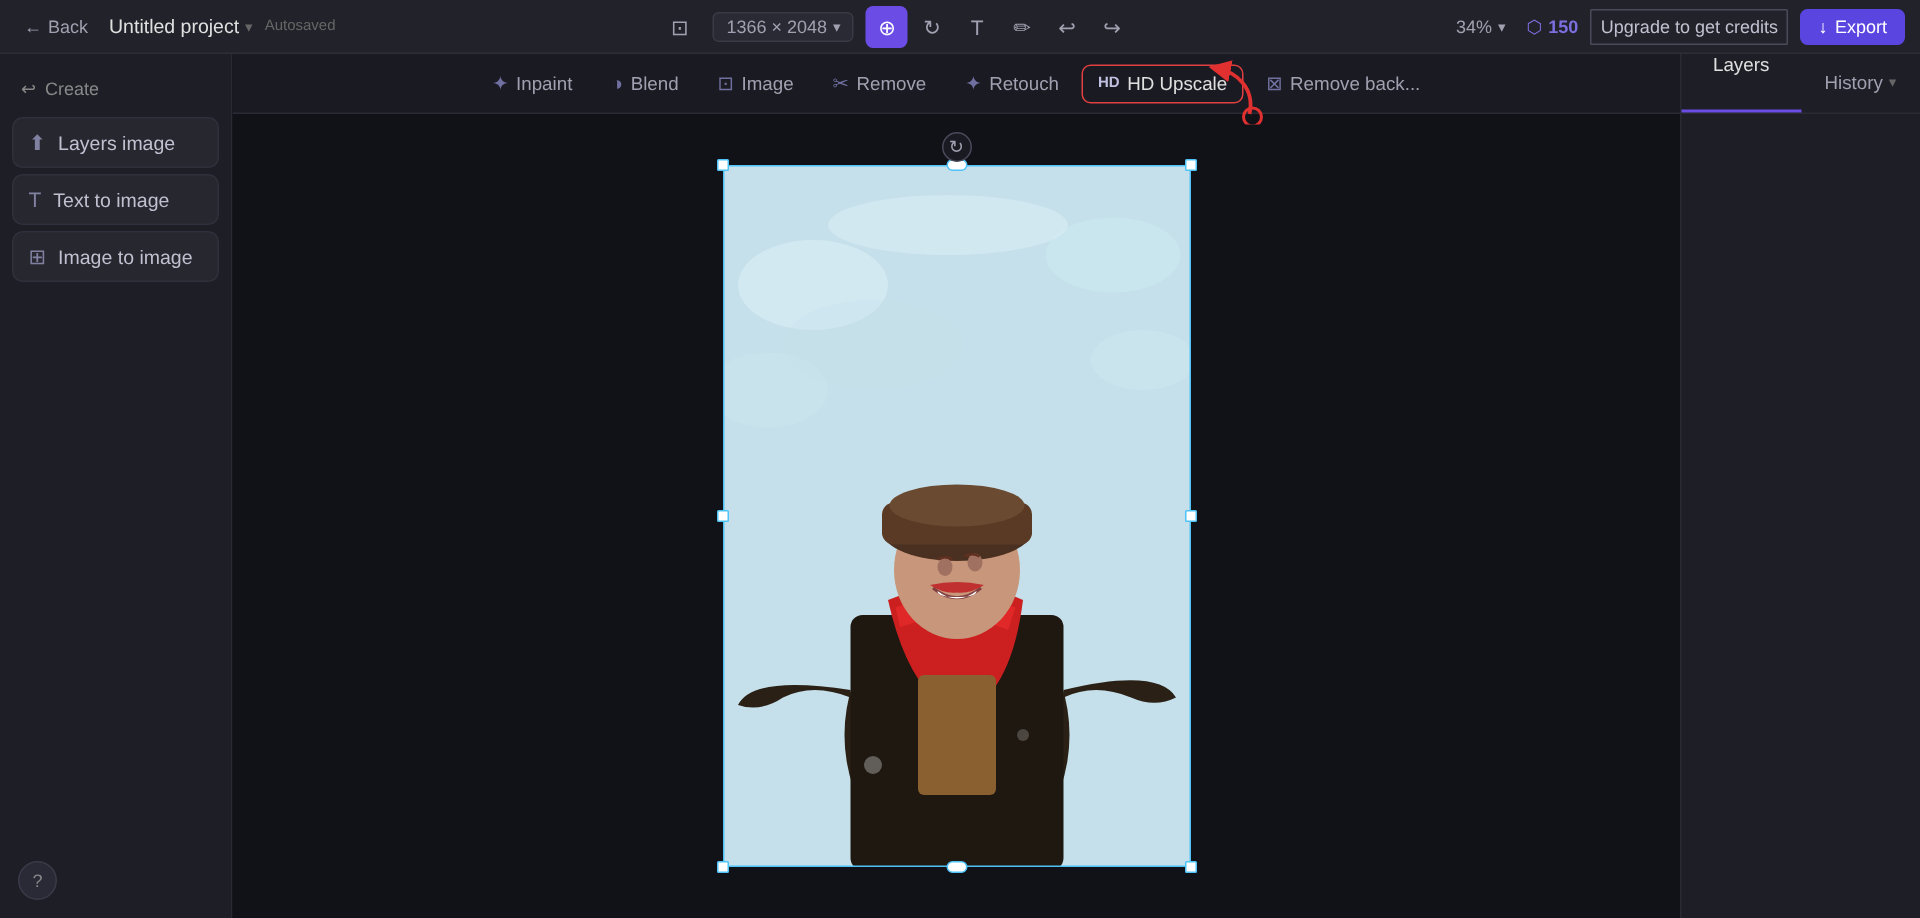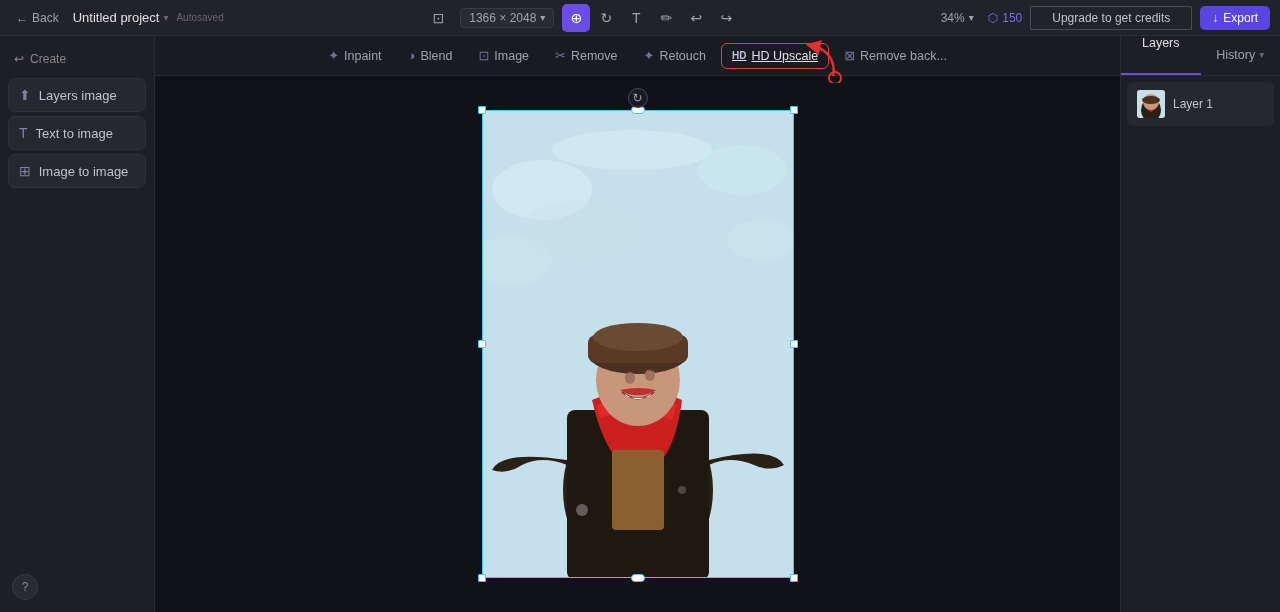--- a/index.html
+++ b/index.html
@@ -111,29 +111,29 @@
     }
     .credits-badge {
       display: flex;
       align-items: center;
       gap: 4px;
       font-size: 12px;
       color: #a0a0b0;
     }
     .credits-num {
       color: #7c6fe0;
-      font-weight: 400;
+      font-weight: 700;
     }
     .upgrade-btn {
       background: transparent;
       border: 1px solid #4a4a5a;
       border-radius: 1px;
       color: #c0c0d0;
       font-size: 12px;
-      padding: 4px 21px;
+      padding: 4px 6px;
       cursor: pointer;
     }
     .export-btn {
       background: #5a45e0;
       border: none;
       border-radius: 5px;
       color: white;
       font-size: 12px;
       padding: 5px 12px;
       cursor: pointer;
@@ -231,21 +231,20 @@
       border-radius: 6px;
       cursor: pointer;
       color: #a0a0b0;
       font-size: 12.5px;
       border: 1px solid transparent;
     }
     .tool-tab.active {
       background: transparent;
       border: 1.5px solid #e04040;
       color: #e0e0e0;
-      text-decoration: underline;
     }
     .tool-tab-icon {
       font-size: 13px;
       color: #7070a0;
     }
     .tool-tab.active .tool-tab-icon { color: #c0c0e0; }
 
     
     .arrow-annotation {
       position: absolute;
@@ -565,27 +564,15 @@
   <div class="right-sidebar">
     <div class="right-sidebar-tabs">
       <div class="rs-tab active">
         <span>Layers</span>
       </div>
       <div class="rs-tab with-arrow">
         <span>History</span>
         <span style="font-size:10px;color:#666;">▾</span>
       </div>
     </div>
-    <div class="layer-item">
-      <div class="layer-thumb">
-        <svg width="28" height="28" viewBox="0 0 28 28">
-          <rect width="28" height="28" fill="#c5e0ea"></rect>
-          <ellipse cx="14" cy="20" rx="10" ry="12" fill="#2a2016"></ellipse>
-          <path d="M 8 16 Q 14 12 20 16 Q 18 20 14 22 Q 10 20 8 16Z" fill="#cc2020"></path>
-          <ellipse cx="14" cy="12" rx="8" ry="8" fill="#c8967a"></ellipse>
-          <ellipse cx="14" cy="10" rx="9" ry="4" fill="#4a3020"></ellipse>
-        </svg>
-      </div>
-      <span class="layer-name">Layer 1</span>
-    </div>
   </div>
 
 </div>
 
 </body></html>

